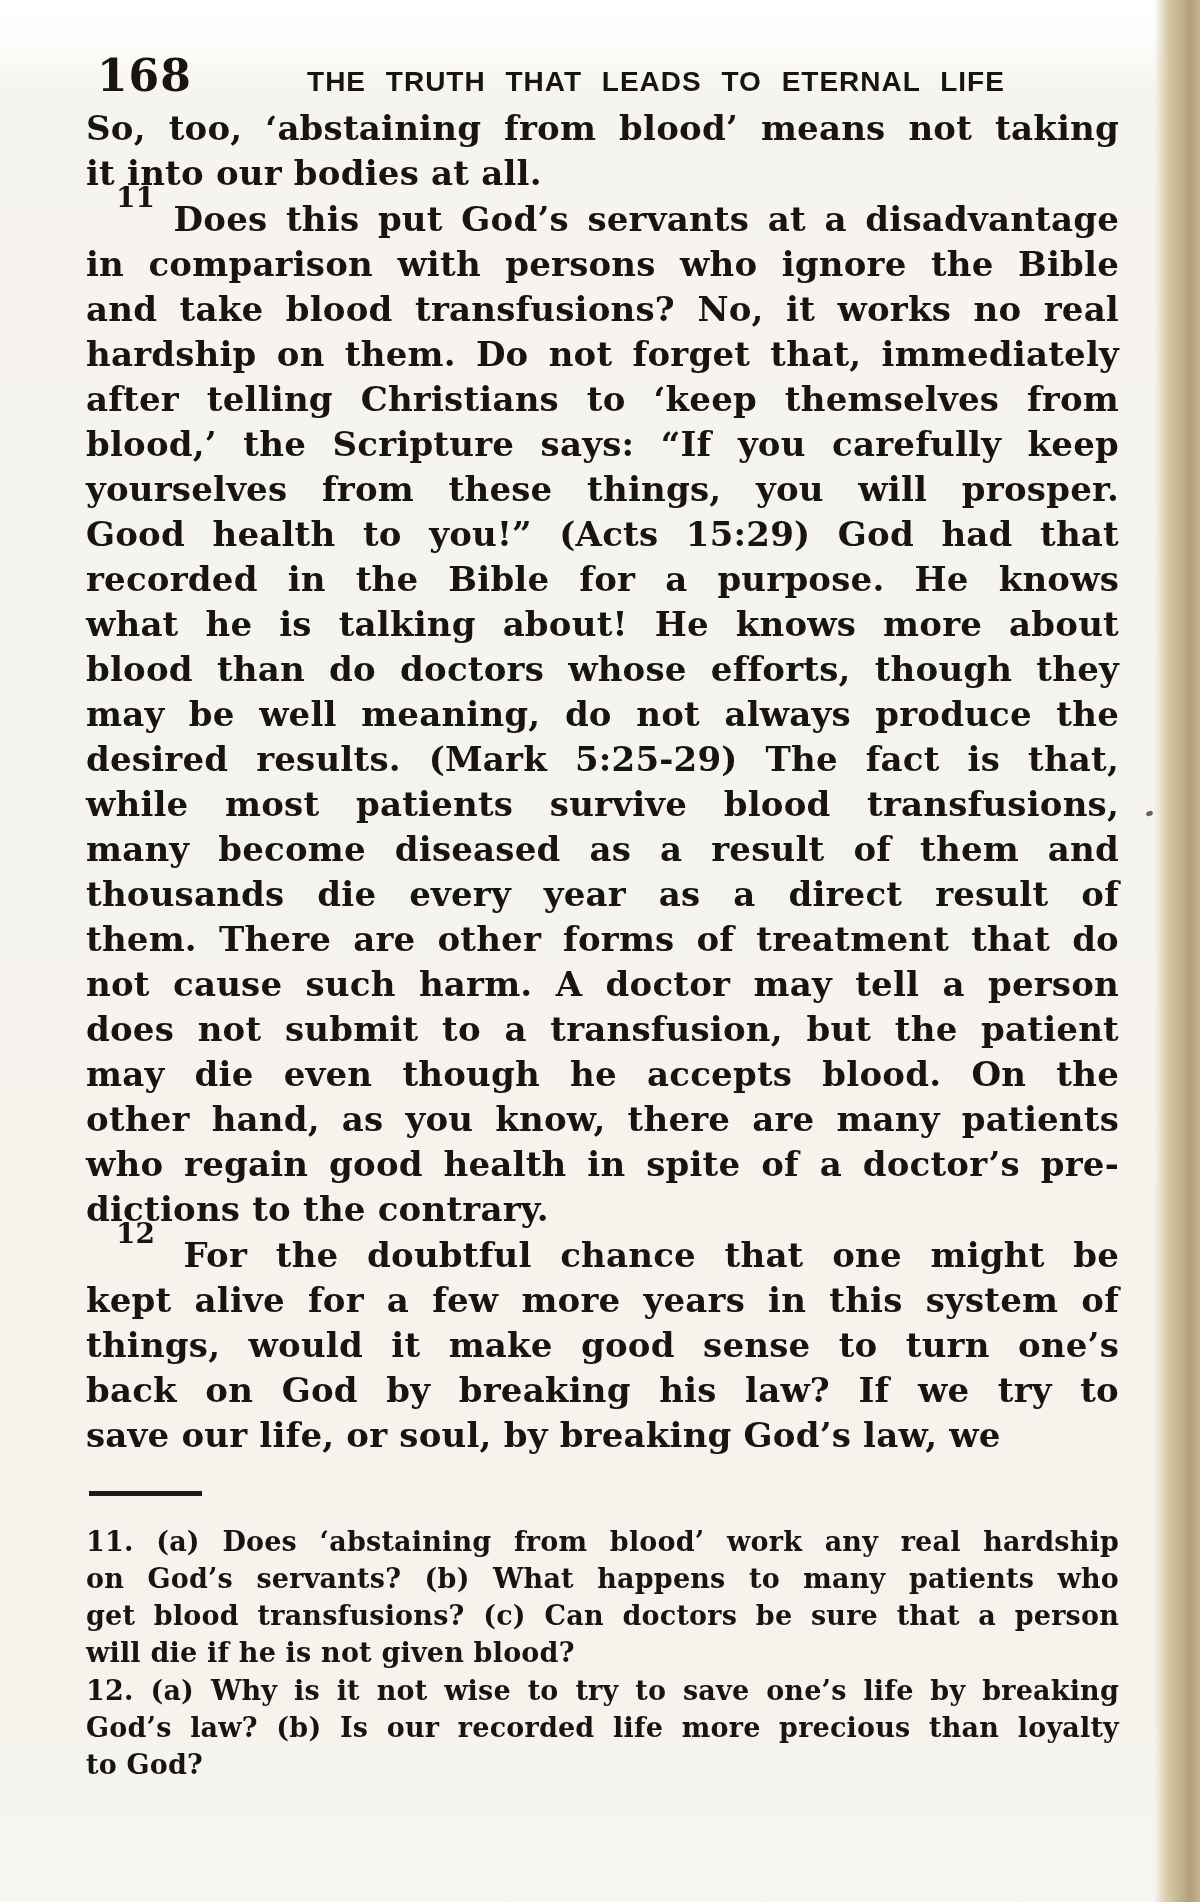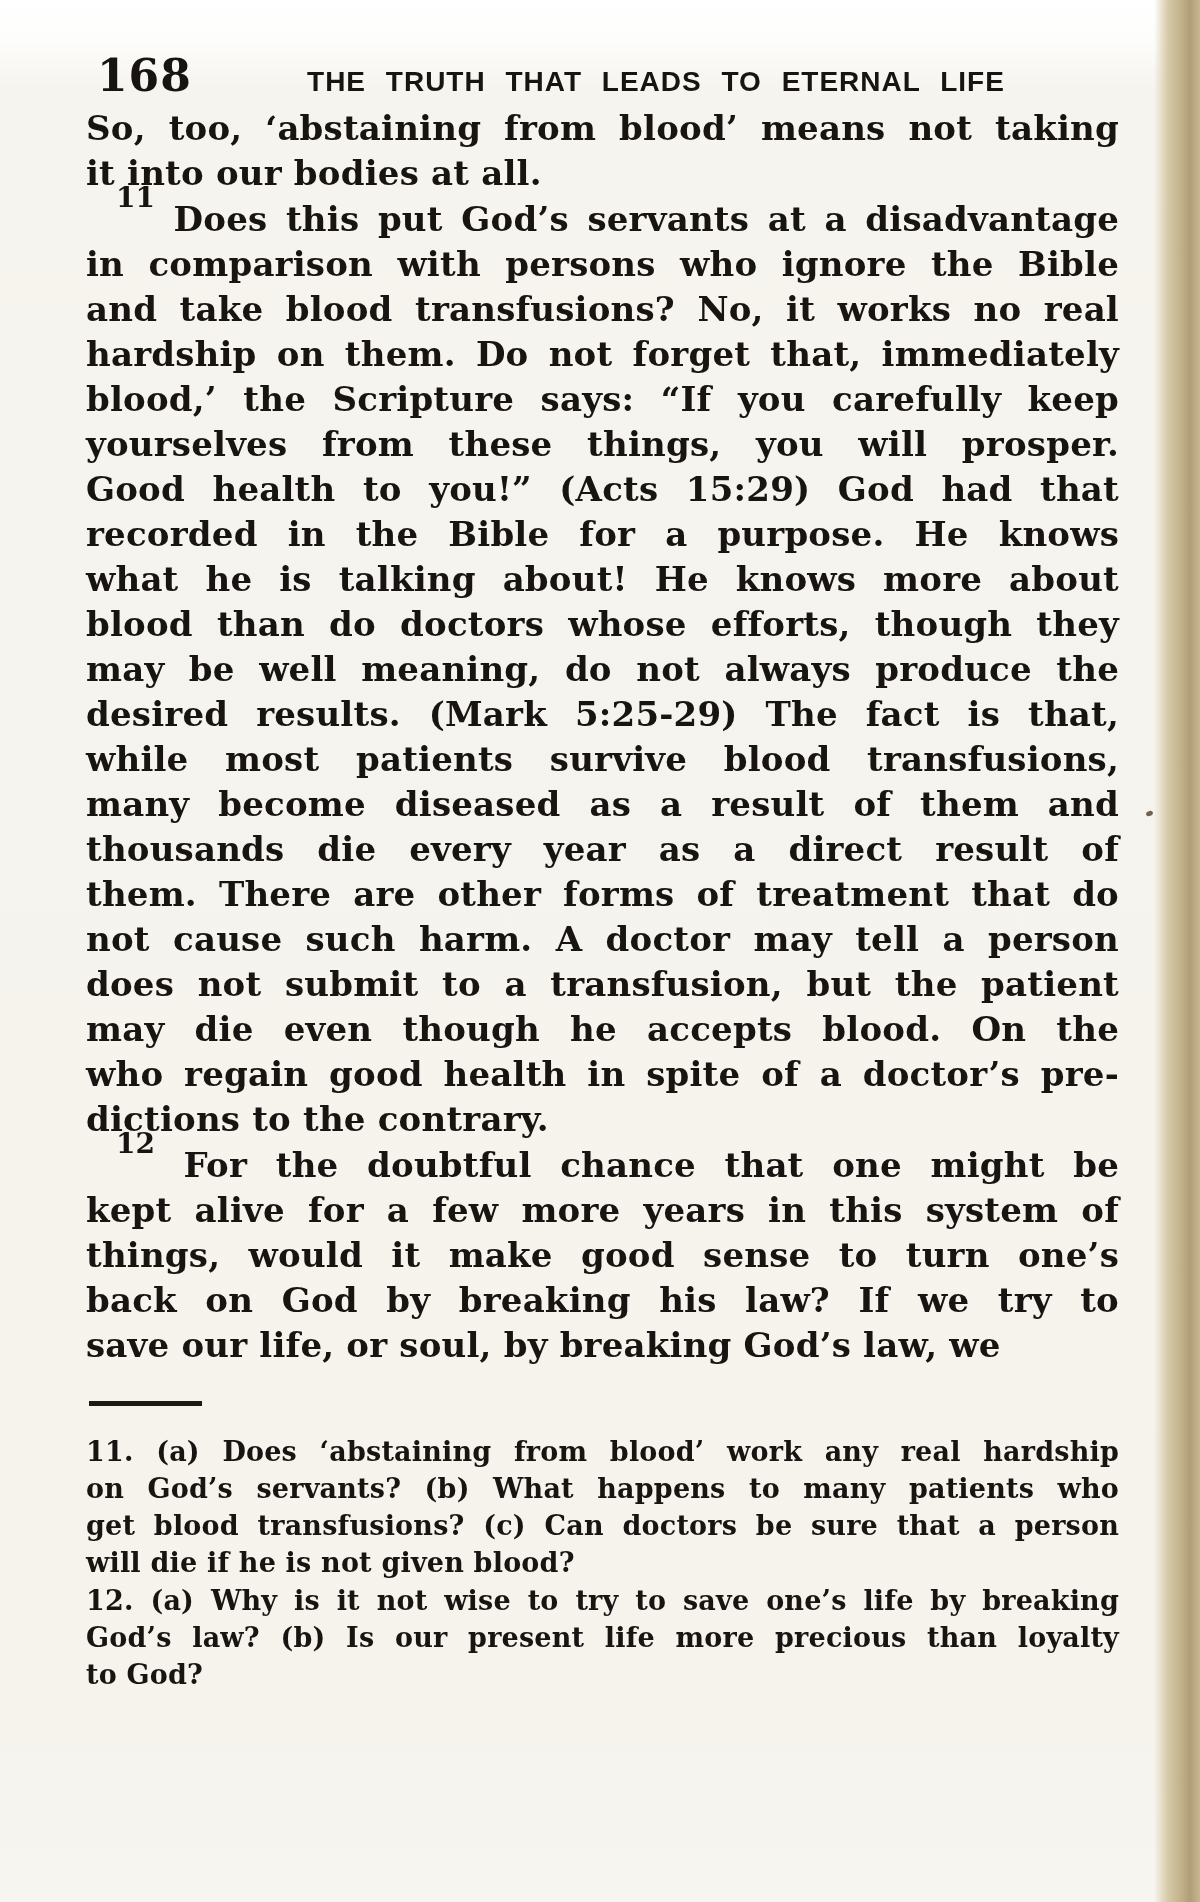--- a/index.html
+++ b/index.html
@@ -87,35 +87,37 @@
     <main class="body-text" id="body-paragraphs">
         <div class="paragraph">
           <div class="line">So, too, ‘abstaining from blood’ means not taking</div>
           <div class="line last">it into our bodies at all.</div>
         </div>
         <div class="paragraph">
           <div class="line"><span class="indent"></span><sup class="pnum">11</sup> Does this put God’s servants at a disadvantage</div>
           <div class="line">in comparison with persons who ignore the Bible</div>
           <div class="line">and take blood transfusions? No, it works no real</div>
           <div class="line">hardship on them. Do not forget that, immediately</div>
+          <div class="line">after telling Christians to ‘keep themselves from</div>
           <div class="line">blood,’ the Scripture says: “If you carefully keep</div>
           <div class="line">yourselves from these things, you will prosper.</div>
           <div class="line">Good health to you!” (Acts 15:29) God had that</div>
           <div class="line">recorded in the Bible for a purpose. He knows</div>
           <div class="line">what he is talking about! He knows more about</div>
           <div class="line">blood than do doctors whose efforts, though they</div>
           <div class="line">may be well meaning, do not always produce the</div>
           <div class="line">desired results. (Mark 5:25-29) The fact is that,</div>
           <div class="line">while most patients survive blood transfusions,</div>
           <div class="line">many become diseased as a result of them and</div>
           <div class="line">thousands die every year as a direct result of</div>
           <div class="line">them. There are other forms of treatment that do</div>
           <div class="line">not cause such harm. A doctor may tell a person</div>
           <div class="line">does not submit to a transfusion, but the patient</div>
           <div class="line">may die even though he accepts blood. On the</div>
+          <div class="line">other hand, as you know, there are many patients</div>
           <div class="line">who regain good health in spite of a doctor’s pre-</div>
           <div class="line last">dictions to the contrary.</div>
         </div>
         <div class="paragraph">
           <div class="line"><span class="indent"></span><sup class="pnum">12</sup> For the doubtful chance that one might be</div>
           <div class="line">kept alive for a few more years in this system of</div>
           <div class="line">things, would it make good sense to turn one’s</div>
           <div class="line">back on God by breaking his law? If we try to</div>
           <div class="line last">save our life, or soul, by breaking God’s law, we</div>
         </div>
@@ -125,18 +127,18 @@
 
     <section class="footnotes" id="footnotes">
         <div class="paragraph footnote">
           <div class="line">11. (a) Does ‘abstaining from blood’ work any real hardship</div>
           <div class="line">on God’s servants? (b) What happens to many patients who</div>
           <div class="line">get blood transfusions? (c) Can doctors be sure that a person</div>
           <div class="line last">will die if he is not given blood?</div>
         </div>
         <div class="paragraph footnote">
           <div class="line">12. (a) Why is it not wise to try to save one’s life by breaking</div>
-          <div class="line">God’s law? (b) Is our present life more precious than loyalty</div>
+          <div class="line">God’s law? (b) Is our recorded life more precious than loyalty</div>
           <div class="line last">to God?</div>
         </div>
       </section>
   </div>
 </div>
 
 </body></html>

